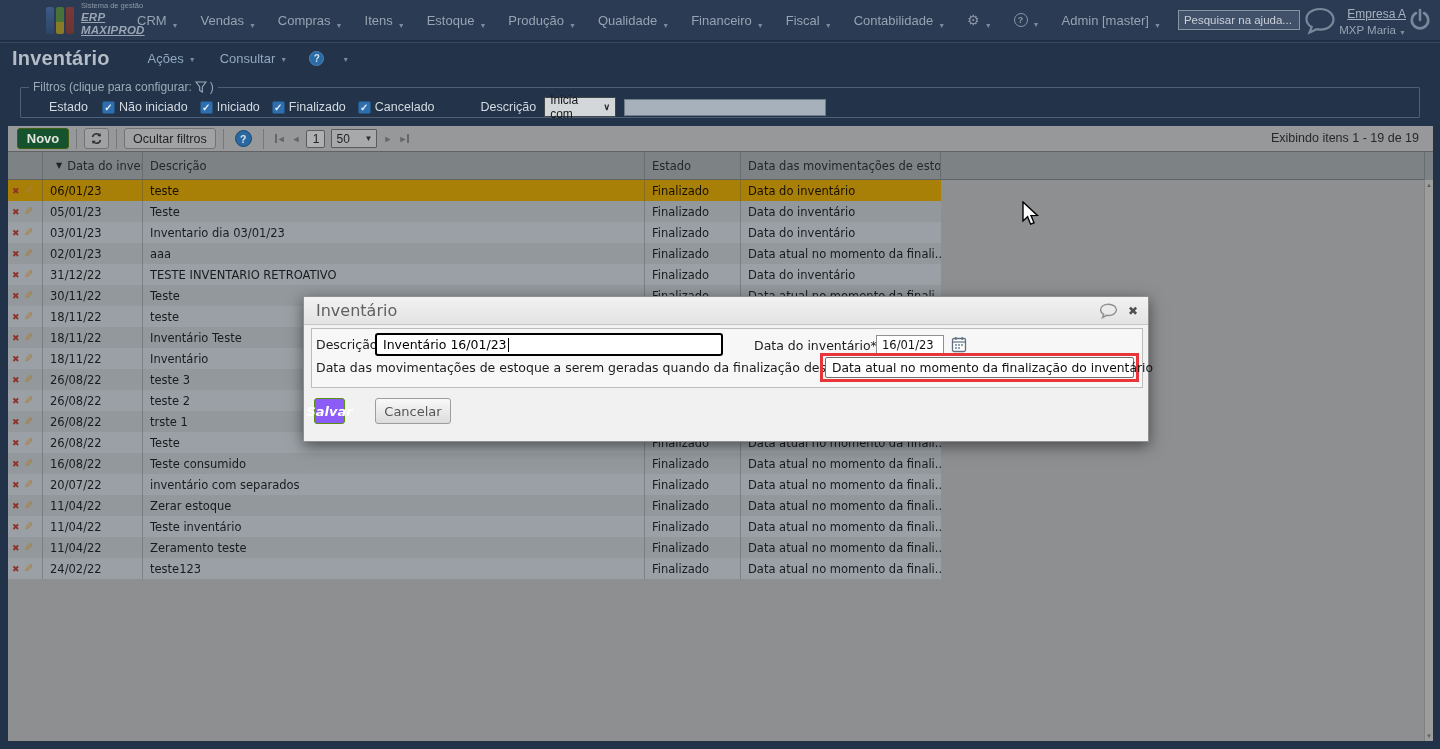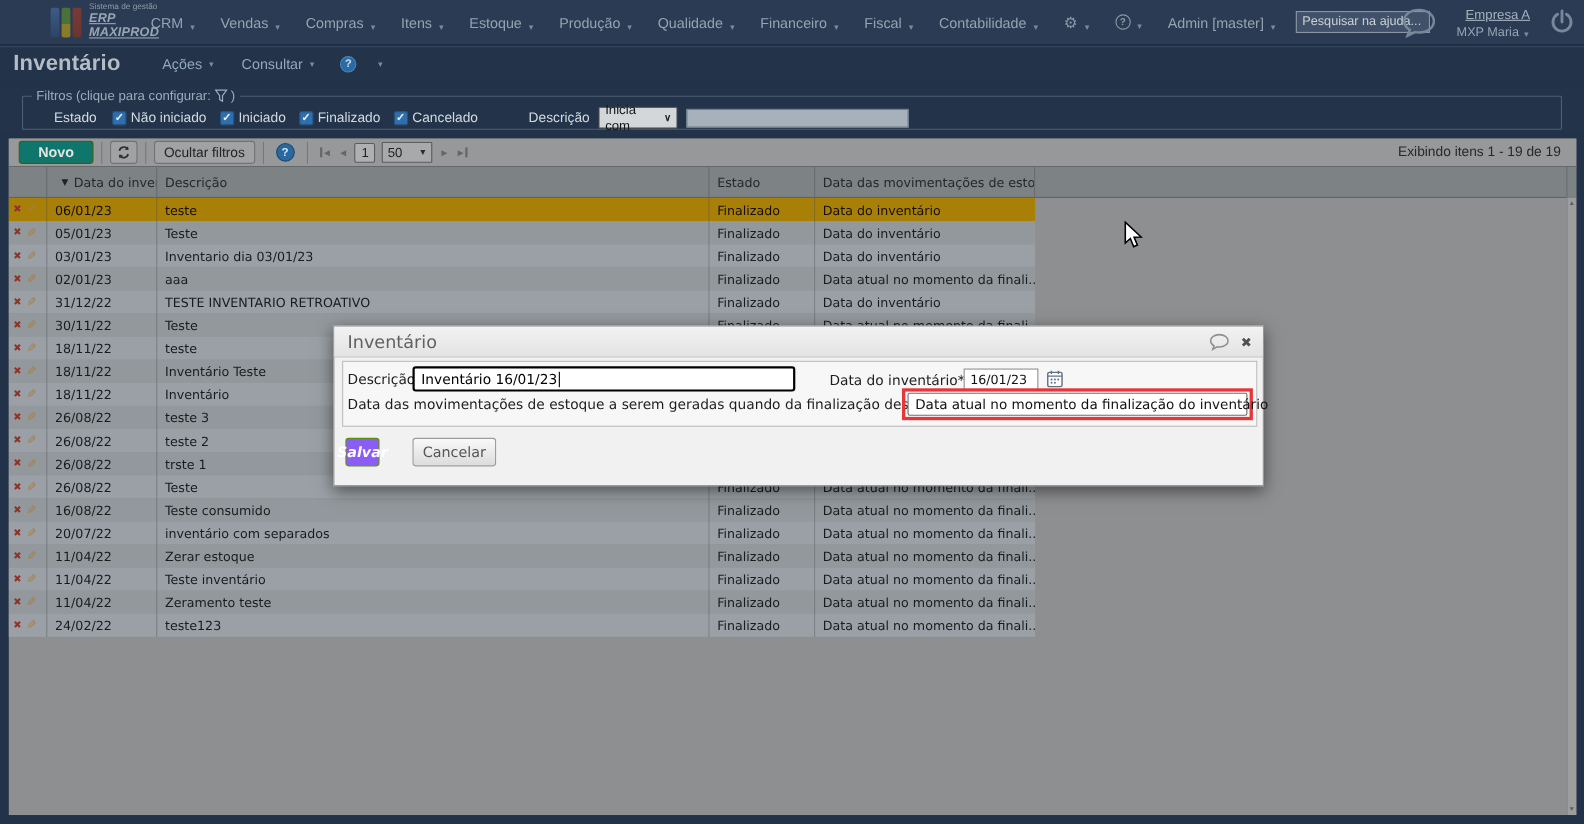--- a/index.html
+++ b/index.html
@@ -30,21 +30,21 @@
   .nav-item { display:flex; align-items:flex-end; gap:5px; padding:0 11px; font-size:13px; cursor:pointer; white-space:nowrap; }
   .caret { font-size:7px; color:#7d8a99; position:relative; top:1px; }
   .nav-ico { font-size:14px; color:#8b97a6; }
   .help-ring { width:14px; height:14px; border:1.4px solid #8b97a6; border-radius:50%; font-size:9px;
     display:inline-flex; align-items:center; justify-content:center; color:#8b97a6; font-weight:bold; }
   .topsearch {
     width:122px; height:20px; background:#42516a; border:1px solid #8a95a3;
     color:#c9d0d9; font-size:11.5px; padding:0 5px; margin-left:6px;
   }
   .topsearch::placeholder { color:#c9d0d9; opacity:1; }
-  .top-right { position:absolute; right:8px; top:0; height:41px; display:flex; align-items:center; gap:17px; }
+  .top-right { position:absolute; right:8px; top:0; height:41px; display:flex; align-items:center; gap:2px; }
   .bubble { flex:0 0 auto; }
   .company-box { text-align:right; line-height:1.25; }
   .company { font-size:12px; color:#a7b2c0; text-decoration:underline; cursor:pointer; }
   .userline { font-size:11.5px; color:#97a3b2; }
 
   
   .titleband { position:absolute; left:0; top:42px; width:1440px; height:32px; background:#22334a;
     border-top:1px solid #35465e; display:flex; align-items:center; }
   .page-title { font-size:20px; font-weight:bold; color:#b4bcc6; margin-left:12px; letter-spacing:.2px; }
   .tmenus { display:flex; align-items:center; margin-left:28px; gap:4px; }
@@ -66,21 +66,21 @@
   .desc-label { margin-left:34px; margin-right:8px; }
   .op-select { width:72px; height:20px; background:#d4d7da; border:1px solid #41464b; border-radius:1px;
     font-size:12px; color:#15181b; display:flex; align-items:center; justify-content:space-between; padding:0 5px; cursor:pointer; }
   .op-select .chev { font-size:9px; color:#222; font-weight:bold; }
   .filter-input { width:202px; height:17px; margin-left:8px; background:#a6b1bb; border:1px solid #6f7c8a; font-size:12px; padding:0 4px; color:#1d2124; }
 
   
   .panel { position:absolute; left:8px; top:126px; width:1425px; height:615px; background:#8e8f91; }
   .toolbar { position:absolute; left:0; top:0; width:100%; height:26px; background:#97989a;
     border-bottom:1px solid #606264; display:flex; align-items:center; font-size:12.5px; }
-  .btn-novo { margin-left:9px; width:68px; height:21px; background:#0f766e; border:1px solid #415f12; border-radius:3px;
+  .btn-novo { margin-left:9px; width:52px; height:21px; background:#14532d; border:1px solid #415f12; border-radius:3px;
     color:#e3e5e0; font-weight:bold; font-size:13px; display:flex; align-items:center; justify-content:center; cursor:pointer; }
   .tsep { width:1px; height:20px; background:#76787c; margin:0 7px; }
   .tool-btn { height:21px; background:#a0a2a4; border:1px solid #717377; border-radius:3px; color:#222426;
     display:flex; align-items:center; justify-content:center; padding:0 8px; cursor:pointer; white-space:nowrap; }
   .tool-btn.icon-only { width:25px; padding:0; }
   .toolbar-help { width:17px; height:17px; border-radius:50%; background:#2a689f; border:1px solid #174a76;
     color:#d7e5f2; font-size:10.5px; font-weight:bold; display:flex; align-items:center; justify-content:center; margin:0 4px; cursor:pointer; }
   .pager { display:flex; align-items:center; gap:6px; margin-left:4px; }
   .pg-ico { color:#63666a; font-size:9px; cursor:default; display:flex; align-items:center; }
   .pg-ico .bar { display:inline-block; width:2px; height:9px; background:#63666a; }

